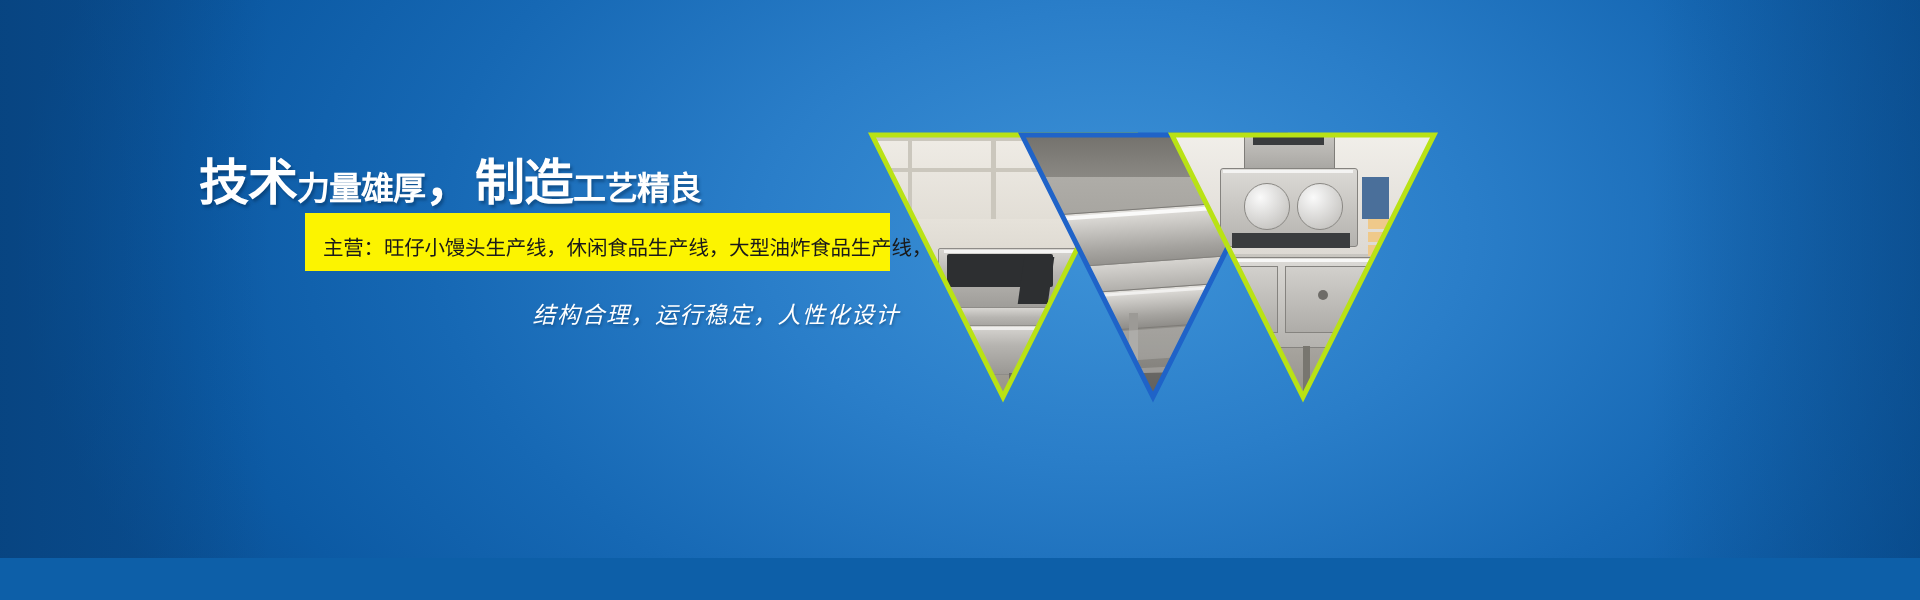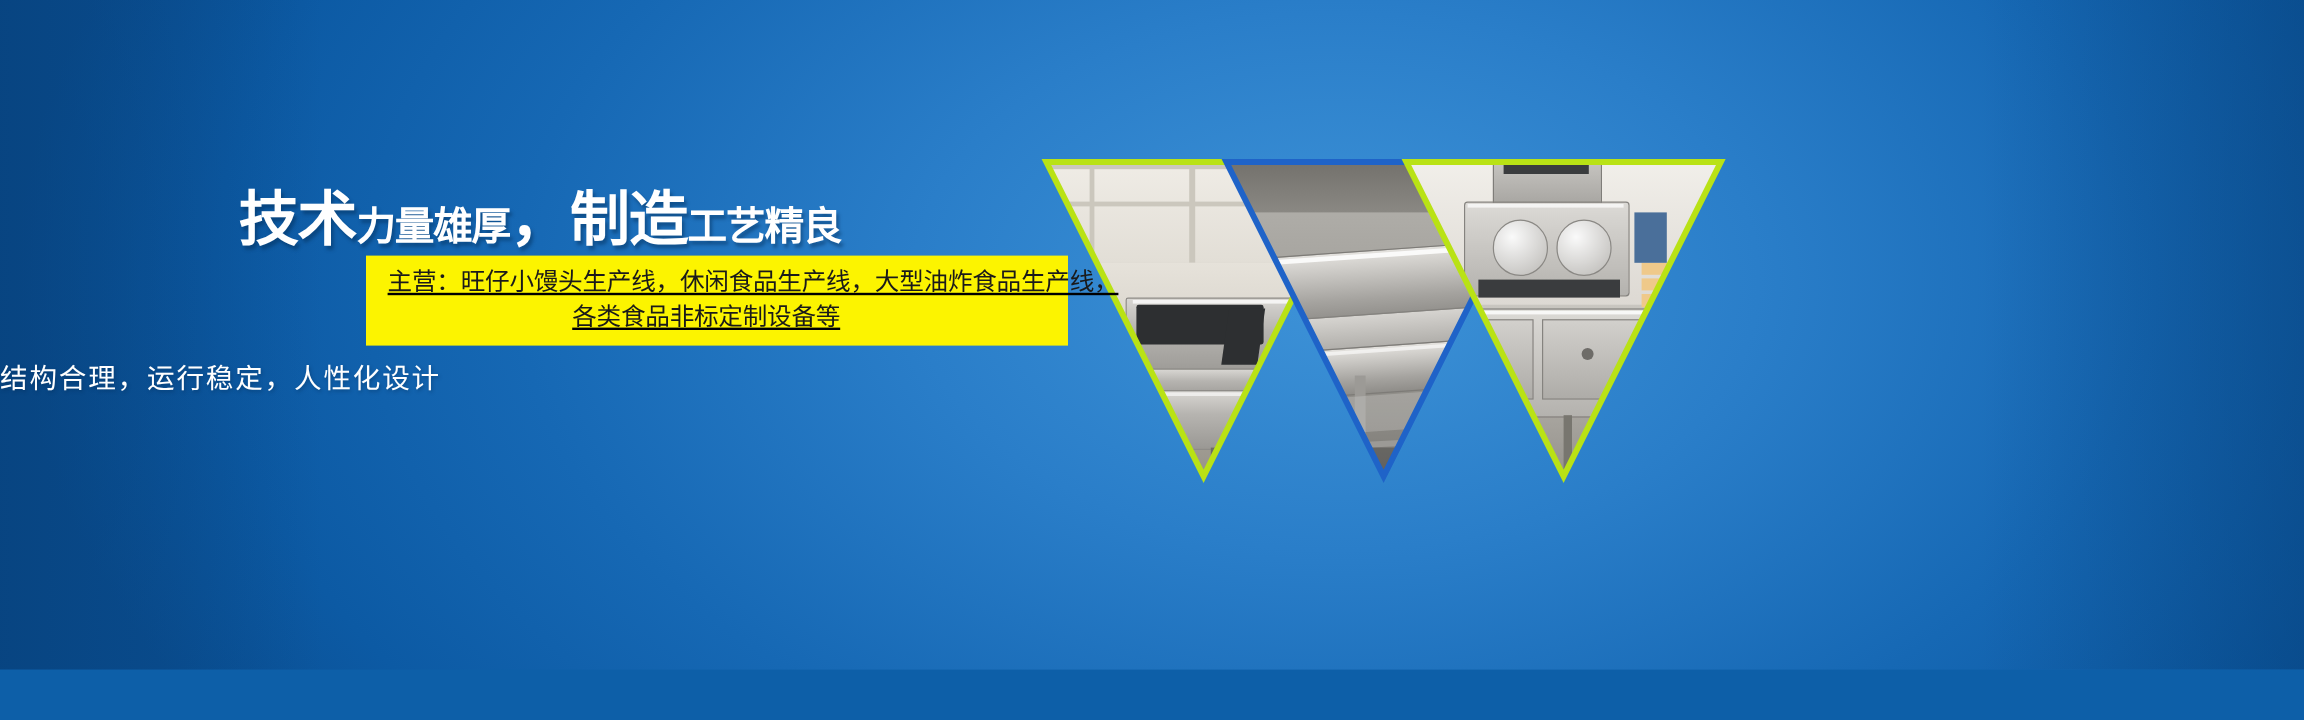--- a/index.html
+++ b/index.html
@@ -34,35 +34,34 @@
     line-height:1;
   }
   .hl-big{font-size:50px;font-weight:bold;letter-spacing:-1px;}
   .hl-small{font-size:33px;font-weight:bold;letter-spacing:-1px;}
   .hl-comma{font-size:50px;font-weight:bold;}
 
   
   #yellow-box{
     position:absolute;left:305px;top:63px;width:585px;
     background:#fcf400;
-    padding:8px 10px 9px 10px;
+    padding:20px 10px 9px 10px;
     box-sizing:border-box;
     z-index:6;
-    text-decoration:underline;
   }
   #yellow-box .yb-line{
     color:#1a1a1a;font-size:20.5px;line-height:29px;
     white-space:nowrap;letter-spacing:-0.2px;
   }
   .yb-l1{text-align:left;padding-left:8px;}
   .yb-l2{text-align:center;padding-right:18px;}
 
   
   #taglines{
-    position:absolute;left:0;top:145px;width:900px;text-align:left;z-index:5;
+    position:absolute;left:0;top:145px;width:900px;text-align:right;z-index:5;font-style:italic;
   }
   #taglines .tag{
     color:#ffffff;font-size:23px;line-height:40px;white-space:nowrap;
     letter-spacing:1.5px;
     text-shadow:1px 2px 3px rgba(3,42,82,.40);
   }
 
   
   #tri-group{position:absolute;left:855px;top:118px;width:640px;height:300px;z-index:4;}
 
@@ -106,21 +105,20 @@
 <div id="banner">
 
   <div id="text-block">
 
     <div class="headline">
       <span class="hl-big">技术</span><span class="hl-small">力量雄厚</span><span class="hl-comma">，</span><span class="hl-big">制造</span><span class="hl-small">工艺精良</span>
     </div>
 
     <div id="yellow-box">
       <div class="yb-line yb-l1">主营：旺仔小馒头生产线，休闲食品生产线，大型油炸食品生产线，</div>
-      <div class="yb-line yb-l2">各类食品非标定制设备等</div>
     </div>
 
     <div id="taglines">
       <div class="tag">结构合理，运行稳定，人性化设计</div>
     </div>
 
   </div>
 
   <div id="tri-group">
 

